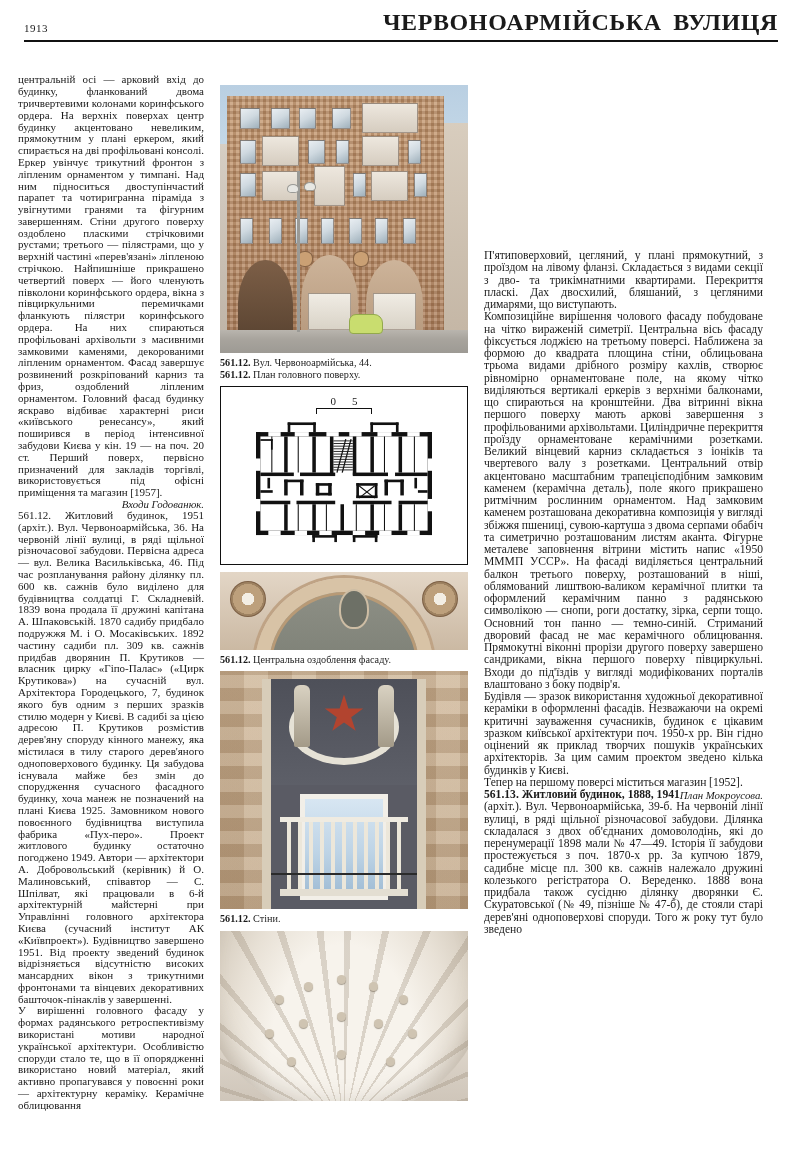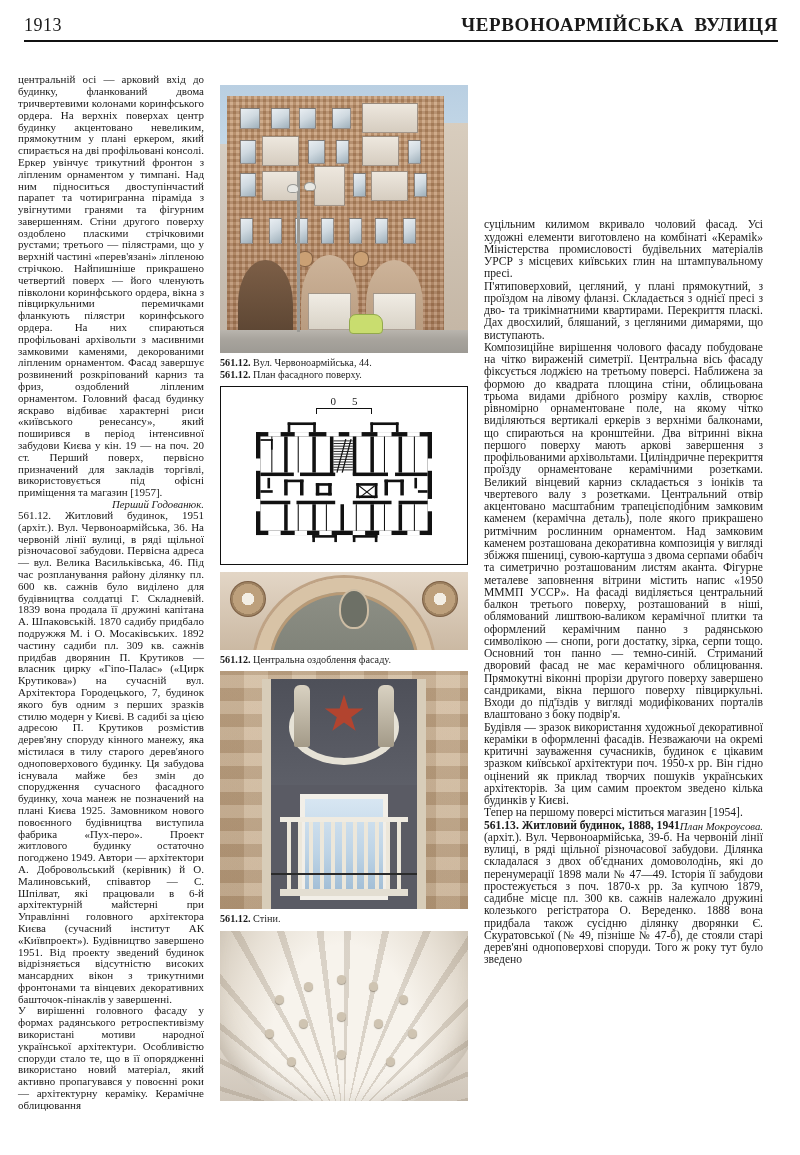--- a/index.html
+++ b/index.html
@@ -27,28 +27,28 @@
   
   .runhead {
     display: flex;
     align-items: flex-end;
     justify-content: space-between;
     height: 38px;
     padding: 0 4px 0 6px;
     box-sizing: border-box;
   }
   .folio {
-    font-size: 18px;
+    font-size: 11px;
     letter-spacing: .5px;
     line-height: 1;
     padding-bottom: 4px;
     margin-top: 11px;
   }
   .runtitle {
-    font-size: 19px;
+    font-size: 24px;
     font-weight: bold;
     letter-spacing: .6px;
     line-height: 1;
     padding-bottom: 4px;
     word-spacing: 5px;
   }
   .rule-thick {
     border-top: 2.2px solid #111;
     margin: 2px 4px 0 6px;
   }
@@ -344,21 +344,21 @@
   <div class="runhead">
     <div class="folio">1913</div>
     <div class="runtitle">ЧЕРВОНОАРМІЙСЬКА  ВУЛИЦЯ</div>
   </div>
   <div class="rule-thick"></div>
 
   <div class="cols">
 
     <div class="col col-left">
       <p class="para">центральній осі — арковий вхід до будинку, фланкований двома тричвертевими колонами коринфського ордера. На верхніх поверхах центр будинку акцентовано невеликим, прямокутним у плані еркером, який спирається на дві профільовані консолі. Еркер увінчує трикутний фронтон з ліпленим орнаментом у тимпані. Над ним підноситься двоступінчастий парапет та чотиригранна піраміда з увігнутими гранями та фігурним завершенням. Стіни другого поверху оздоблено пласкими стрічковими рустами; третього — пілястрами, що у верхній частині «перев'язані» ліпленою стрічкою. Найпишніше прикрашено четвертий поверх — його членують півколони коринфського ордера, вікна з півциркульними перемичками фланкують пілястри коринфського ордера. На них спираються профільовані архівольти з масивними замковими каменями, декорованими ліпленим орнаментом. Фасад завершує розвинений розкріпований карниз та фриз, оздоблений ліпленим орнаментом. Головний фасад будинку яскраво відбиває характерні риси «київського ренесансу», який поширився в період інтенсивної забудови Києва у кін. 19 — на поч. 20 ст. Перший поверх, первісно призначений для закладів торгівлі, використовується під офісні приміщення та магазин [1957].</p>
-      <span class="sig" style="margin-top: -1px;">Перший Годованюк.</span>
+      <span class="sig" style="margin-top: -1px;">Входи Годованюк.</span>
       <p class="para">561.12. Житловий будинок, 1951 (архіт.). Вул. Червоноармійська, 36. На червоній лінії вулиці, в ряді щільної різночасової забудови. Первісна адреса — вул. Велика Васильківська, 46. Під час розпланування району ділянку пл. 600 кв. сажнів було виділено для будівництва солдатці Г. Складневій. 1839 вона продала її дружині капітана А. Шпаковській. 1870 садибу придбало подружжя М. і О. Мосаківських. 1892 частину садиби пл. 309 кв. сажнів придбав дворянин П. Крутиков — власник цирку «Гіпо-Палас» («Цирк Крутикова») на сучасній вул. Архітектора Городецького, 7, будинок якого був одним з перших зразків стилю модерн у Києві. В садибі за цією адресою П. Крутиков розмістив дерев'яну споруду кінного манежу, яка містилася в тилу старого дерев'яного одноповерхового будинку. Ця забудова існувала майже без змін до спорудження сучасного фасадного будинку, хоча манеж не позначений на плані Києва 1925. Замовником нового повоєнного будівництва виступила фабрика «Пух-перо». Проект житлового будинку остаточно погоджено 1949. Автори — архітектори А. Добровольський (керівник) й О. Малиновський, співавтор — С. Шпілват, які працювали в 6-й архітектурній майстерні при Управлінні головного архітектора Києва (сучасний інститут АК «Київпроект»). Будівництво завершено 1951. Від проекту зведений будинок відрізняється відсутністю високих мансардних вікон з трикутними фронтонами та вінцевих декоративних башточок-пінаклів у завершенні.</p>
       <p class="para">У вирішенні головного фасаду у формах радянського ретроспективізму використані мотиви народної української архітектури. Особливістю споруди стало те, що в її опорядженні використано новий матеріал, який активно пропагувався у повоєнні роки — архітектурну кераміку. Керамічне облицювання</p>
     </div>
 
     <div class="col col-mid">
 
       <figure class="fig">
         <div class="photo facade">
           <div class="sky"></div>
           <div class="bldg-left"></div>
@@ -406,21 +406,21 @@
           <div class="car" style="left:52%;bottom:7%;width:13%;height:7%"></div>
           <div class="lamppost" style="left:31%;top:32%;bottom:8%"></div>
           <div class="lamphead" style="left:27%;top:37%"></div>
           <div class="lamphead" style="left:34%;top:36%"></div>
         </div>
       </figure>
       <div class="caption">
         <b>561.12.</b>
         <span>Вул. Червоноармійська, 44.</span><br>
         <b>561.12.</b>
-        <span>План фасадного поверху.</span>
+        <span>План головного поверху.</span>
       </div>
 
       <figure class="fig planbox">
         <div class="scalebar">
           <div class="scalenums">
             <span>0</span><span>5</span>
           </div>
           <div class="scaleline"></div>
         </div>
         <svg viewBox="0 0 240 150" width="100%" height="132" aria-label="План третього поверху">
@@ -600,22 +600,21 @@
           <div class="boss" style="left:76%;top:58%"></div>
           <div class="boss" style="left:27%;top:74%"></div>
           <div class="boss" style="left:47%;top:70%"></div>
           <div class="boss" style="left:67%;top:74%"></div>
         </div>
       </figure>
 
     </div>
 
     <div class="col col-right">
-      <p class="para">суцільним килимом вкривало чоловий фасад. Усі художні елементи виготовлено на комбінаті «Кераміk» Міністерства промисловості будівельних матеріалів УРСР з місцевих київських глин на штампувальному пресі.</p>
-      <p class="para">П'ятиповерховий, цегляний, у плані прямокутний, з проїздом на лівому фланзі. Складається з однієї пресі з дво- та трикімнатними квартирами. Перекриття пласкі. Дах двосхилий, бляшаний, з цегляними димарями, що виступають.</p>
+      <p class="para">П'ятиповерховий, цегляний, у плані прямокутний, з проїздом на лівому фланзі. Складається з видами секції з дво- та трикімнатними квартирами. Перекриття пласкі. Дах двосхилий, бляшаний, з цегляними димарями, що виступають.</p>
       <p class="para">Композиційне вирішення чолового фасаду побудоване на чітко вираженій симетрії. Центральна вісь фасаду фіксується лоджією на третьому поверсі. Наближена за формою до квадрата площина стіни, облицьована трьома видами дрібного розміру кахлів, створює рівномірно орнаментоване поле, на якому чітко виділяються вертикалі еркерів з верхніми балконами, що спираються на кронштейни. Два вітринні вікна першого поверху мають аркові завершення з профільованими архівольтами. Циліндричне перекриття проїзду орнаментоване керамічними розетками. Великий вінцевий карниз складається з іоніків та чвертевого валу з розетками. Центральний отвір акцентовано масштабним трапецієподібним замковим каменем (керамічна деталь), поле якого прикрашено ритмічним рослинним орнаментом. Над замковим каменем розташована декоративна композиція у вигляді збіжжя пшениці, сувою-картуша з двома серпами обабіч та симетрично розташованим листям аканта. Фігурне металеве заповнення вітрини містить напис «1950 МММП УССР». На фасаді виділяється центральний балкон третього поверху, розташований в ніші, облямований лиштвою-валиком керамічної плитки та оформлений керамічним панно з радянською символікою — снопи, роги достатку, зірка, серпи тощо. Основний тон панно — темно-синій. Стриманий дворовий фасад не має керамічного облицювання. Прямокутні віконні прорізи другого поверху завершено сандриками, вікна першого поверху півциркульні. Входи до під'їздів у вигляді модифікованих порталів влаштовано з боку подвір'я.</p>
       <p class="para">Будівля — зразок використання художньої декоративної кераміки в оформленні фасадів. Незважаючи на окремі критичні зауваження сучасників, будинок є цікавим зразком київської архітектури поч. 1950-х рр. Він гідно оцінений як приклад творчих пошуків українських архітекторів. За цим самим проектом зведено кілька будинків у Києві.</p>
-      <p class="para"><span>Тепер на першому поверсі міститься магазин [1954].</span> <i class="sig" style="display:inline;float:right">План Мокроусова.</i></p>
+      <p class="para"><span>Тепер на першому поверсі міститься магазин [1952].</span> <i class="sig" style="display:inline;float:right">План Мокроусова.</i></p>
       <p class="para"><b>561.13. Житловий будинок, 1888, 1941</b> (архіт.). Вул. Червоноармійська, 39-б. На червоній лінії вулиці, в ряді щільної різночасової забудови. Ділянка складалася з двох об'єднаних домоволодінь, які до перенумерації 1898 мали № 47—49. Історія її забудови простежується з поч. 1870-х рр. За купчою 1879, садибне місце пл. 300 кв. сажнів належало дружині колезького регістратора О. Вереденко. 1888 вона придбала також сусідню ділянку дворянки Є. Скуратовської (№ 49, пізніше № 47-б), де стояли старі дерев'яні одноповерхові споруди. Того ж року тут було зведено</p>
     </div>
 
   </div>
 </div>
 
 </body></html>

